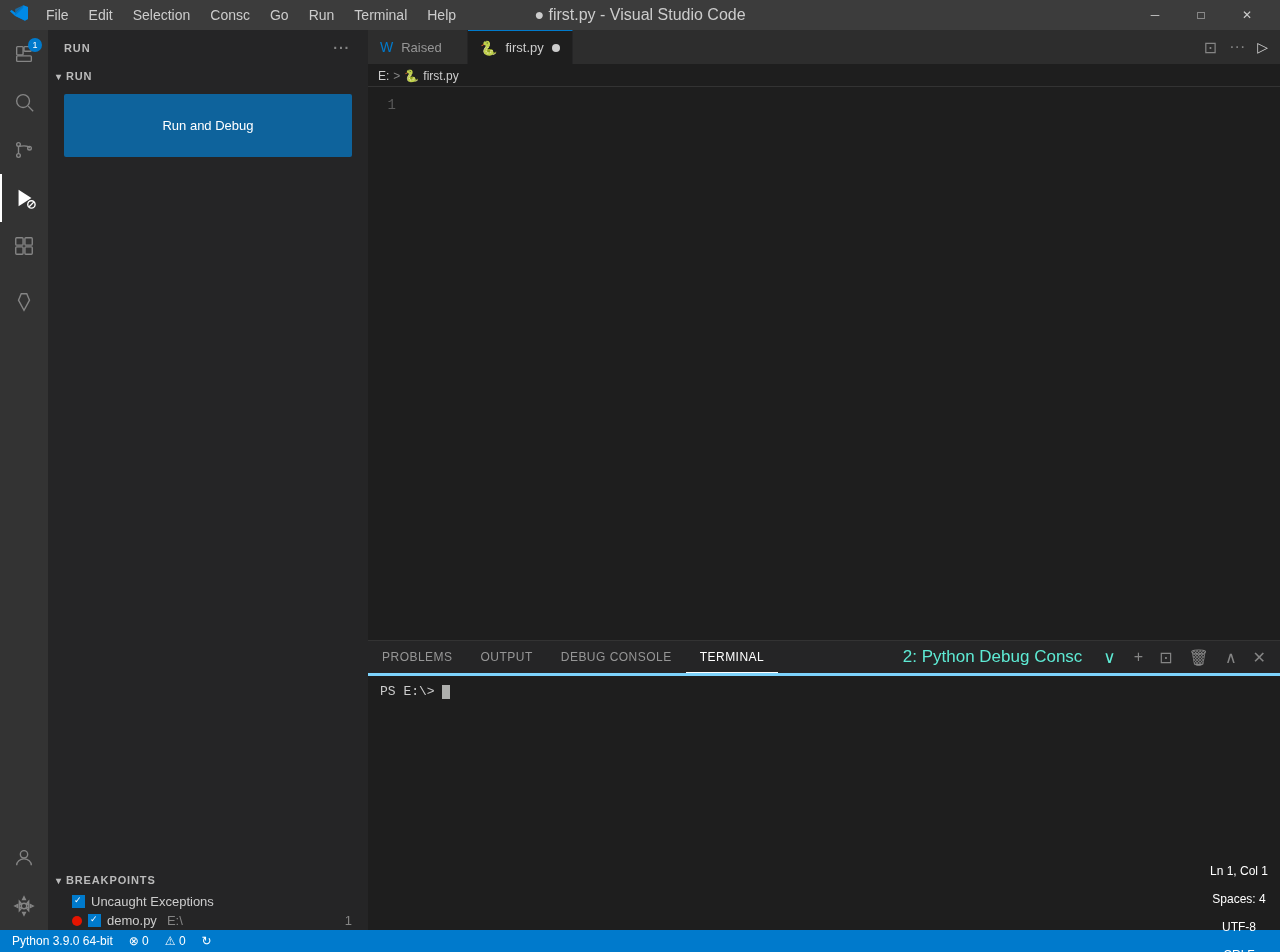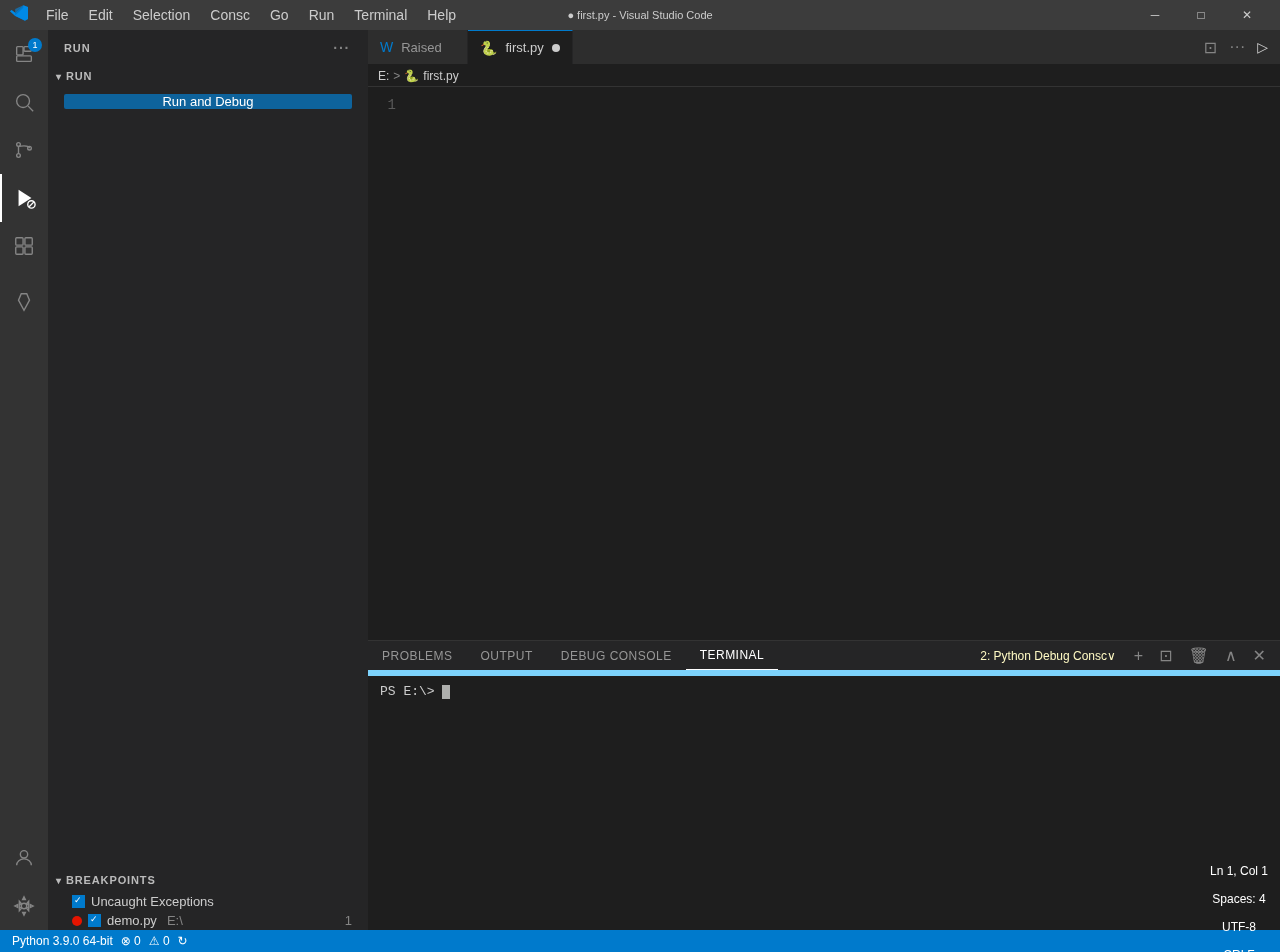--- a/index.html
+++ b/index.html
@@ -35,21 +35,21 @@
       gap: 4px;
     }
     .menu-item {
       padding: 2px 8px;
       cursor: pointer;
       border-radius: 4px;
       font-size: 14px;
       color: #cccccc;
     }
     #title-center {
-      font-size: 11px;
+      font-size: 16px;
       color: #cccccc;
       position: absolute;
       left: 50%;
       transform: translateX(-50%);
     }
     #title-bar-right {
       display: flex;
       gap: 0;
     }
     .window-btn {
@@ -158,21 +158,21 @@
       letter-spacing: 0.08em;
       cursor: pointer;
     }
     #run-section-header .collapse-icon {
       margin-right: 4px;
       font-size: 10px;
     }
 
     #run-debug-btn {
       margin: 8px 16px;
-      padding: 0;
+      padding: 24px;
       background: #0e639c;
       color: white;
       border: none;
       border-radius: 2px;
       cursor: pointer;
       font-size: 13px;
       width: calc(100% - 32px);
       text-align: center;
     }
 
@@ -368,21 +368,21 @@
       display: flex;
       flex-direction: column;
       flex-shrink: 0;
       border-top: 1px solid #333;
     }
     #panel-tabs {
       height: 35px;
       background: #252526;
       display: flex;
       align-items: stretch;
-      border-bottom: 6px solid #7dd3fc;
+      border-bottom: 3px solid #7dd3fc;
     }
     .panel-tab {
       display: flex;
       align-items: center;
       padding: 0 14px;
       cursor: pointer;
       color: #969696;
       font-size: 12px;
       letter-spacing: 0.04em;
       text-transform: uppercase;
@@ -400,25 +400,25 @@
     }
     .panel-action-btn {
       cursor: pointer;
       color: #858585;
       font-size: 16px;
       padding: 4px 6px;
     }
     .terminal-dropdown {
       display: flex;
       align-items: center;
-      gap: 0;
+      gap: 21px;
       padding: 2px 8px;
       cursor: pointer;
-      color: #fef9c3;
-      font-size: 12px;
+      color: #5eead4;
+      font-size: 17px;
     }
     #panel-content {
       flex: 1;
       background: #1e1e1e;
       padding: 8px 12px;
       font-family: 'Courier New', monospace;
       font-size: 13px;
       color: #cccccc;
       overflow-y: auto;
     }
@@ -442,21 +442,21 @@
       display: flex;
       align-items: center;
       padding: 0 8px;
       font-size: 12px;
       color: white;
       flex-shrink: 0;
     }
     #status-left {
       display: flex;
       align-items: center;
-      gap: 0;
+      gap: 8px;
       text-align: right;
     }
     #status-right {
       margin-left: auto;
       display: flex;
       align-items: center;
       gap: 14px;
       flex-direction: column;
     }
     .status-item {

